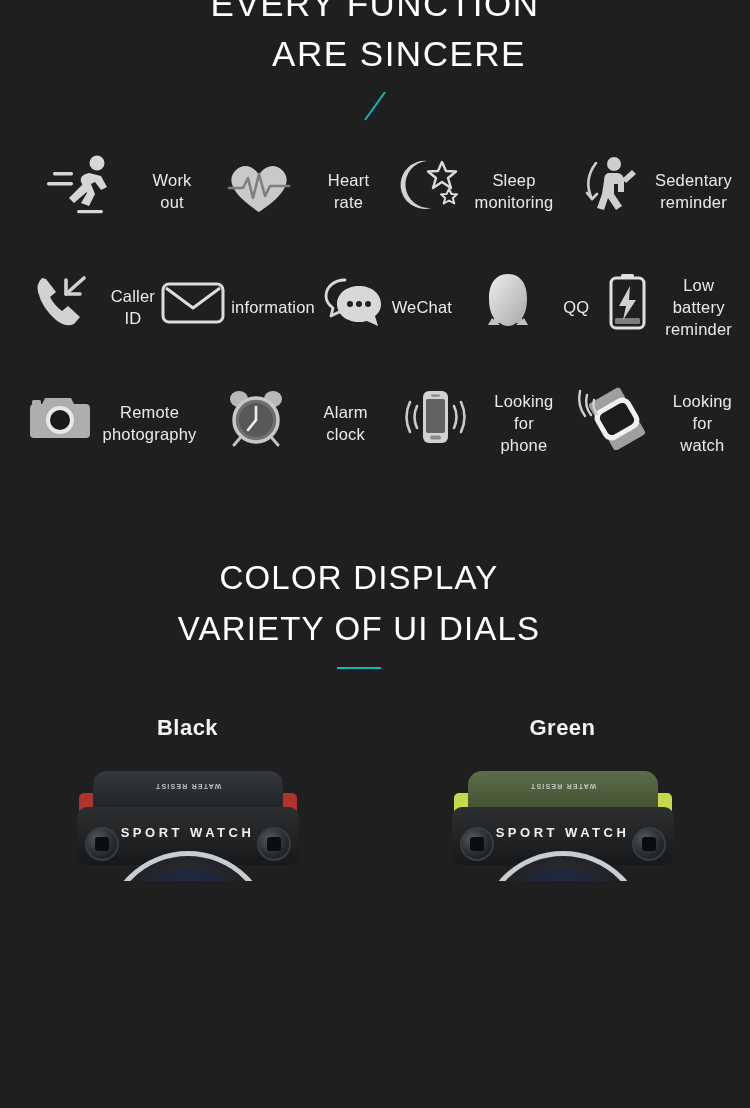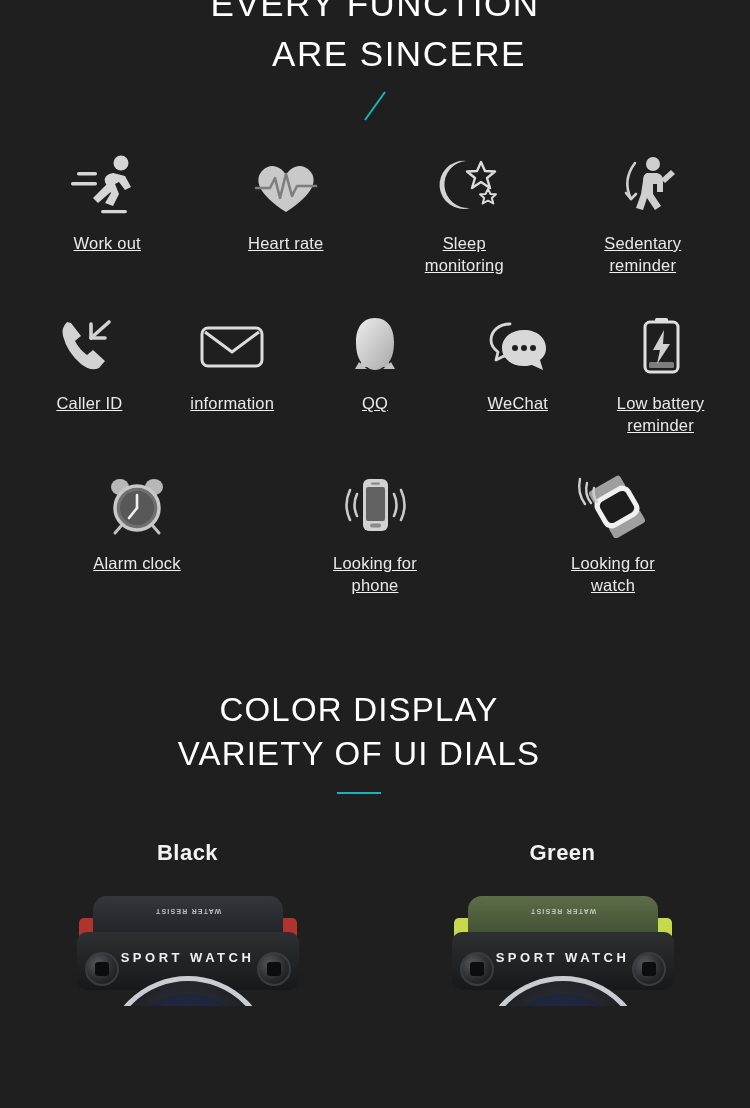--- a/index.html
+++ b/index.html
@@ -58,24 +58,23 @@
     margin-top: 14px;
   }
   .feature-row {
     display: flex;
     width: 100%;
     margin-bottom: 34px;
   }
   .feature-cell {
     flex: 1 1 20%;
     display: flex;
-    flex-direction: column;
+    flex-direction: row;
     align-items: center;
     justify-content: flex-start;
-    text-decoration: underline;
   }
   .feature-icon {
     height: 72px;
     width: 100%;
     display: flex;
     align-items: center;
     justify-content: center;
     margin-bottom: 10px;
   }
   .feature-label {
@@ -100,20 +99,21 @@
     color: #ffffff;
     line-height: 44px;
     font-weight: 400;
   }
   .sec-line2 {
     font-size: 33px;
     letter-spacing: 1.2px;
     color: #ffffff;
     line-height: 44px;
     font-weight: 400;
+    margin-top: 7px;
   }
   .sec-underline-wrap {
     display: flex;
     justify-content: center;
     margin-top: 16px;
   }
   .sec-underline {
     width: 44px;
     height: 2px;
     background: #17b3bf;
@@ -329,20 +329,34 @@
     </div>
 
     <div class="feature-cell">
       <div class="feature-icon">
         <svg width="76" height="64" viewBox="0 0 76 64">
           <rect x="8" y="14" width="60" height="38" rx="6" fill="none" stroke="#dcdcdc" stroke-width="3"></rect>
           <path d="M11 18 L38 38 L65 18" fill="none" stroke="#dcdcdc" stroke-width="3" stroke-linejoin="round"></path>
         </svg>
       </div>
       <div class="feature-label">information</div>
+    </div>
+
+    <div class="feature-cell">
+      <div class="feature-icon">
+        <svg width="76" height="64" viewBox="0 0 76 64">
+          <path d="M30 10 C19 10 11 17 11 26 C11 31 14 35 18 38 L16 46 L24 42 C26 43 28 43 30 43" fill="none" stroke="#d8d8d8" stroke-width="2.8" stroke-linejoin="round" stroke-linecap="round"></path>
+          <path d="M44 16 C31 16 22 24 22 34 C22 44 31 52 44 52 C47 52 50 51.5 52 51 L63 56 L60 46
+                   C65 42 66 38 66 34 C66 24 57 16 44 16 Z" fill="#d8d8d8"></path>
+          <circle cx="35" cy="34" r="3" fill="#1f1f1f"></circle>
+          <circle cx="44" cy="34" r="3" fill="#1f1f1f"></circle>
+          <circle cx="53" cy="34" r="3" fill="#1f1f1f"></circle>
+        </svg>
+      </div>
+      <div class="feature-label">WeChat</div>
     </div>
 
     <div class="feature-cell">
       <div class="feature-icon">
         <svg width="76" height="64" viewBox="0 0 76 64">
           <defs>
             <linearGradient id="qqg" x1="0" y1="0" x2="1" y2="1">
               <stop offset="0%" stop-color="#eeeeee"></stop>
               <stop offset="100%" stop-color="#a8a8a8"></stop>
             </linearGradient>
@@ -352,46 +366,43 @@
           <path d="M22 48 L18 55 L30 55 Z" fill="#c3c3c3"></path>
           <path d="M54 48 L58 55 L46 55 Z" fill="#c3c3c3"></path>
         </svg>
       </div>
       <div class="feature-label">QQ</div>
     </div>
 
     <div class="feature-cell">
       <div class="feature-icon">
         <svg width="76" height="64" viewBox="0 0 76 64">
-          <path d="M30 10 C19 10 11 17 11 26 C11 31 14 35 18 38 L16 46 L24 42 C26 43 28 43 30 43" fill="none" stroke="#d8d8d8" stroke-width="2.8" stroke-linejoin="round" stroke-linecap="round"></path>
-          <path d="M44 16 C31 16 22 24 22 34 C22 44 31 52 44 52 C47 52 50 51.5 52 51 L63 56 L60 46
-                   C65 42 66 38 66 34 C66 24 57 16 44 16 Z" fill="#d8d8d8"></path>
-          <circle cx="35" cy="34" r="3" fill="#1f1f1f"></circle>
-          <circle cx="44" cy="34" r="3" fill="#1f1f1f"></circle>
-          <circle cx="53" cy="34" r="3" fill="#1f1f1f"></circle>
-        </svg>
-      </div>
-      <div class="feature-label">WeChat</div>
-    </div>
-
-    <div class="feature-cell">
-      <div class="feature-icon">
-        <svg width="76" height="64" viewBox="0 0 76 64">
           <rect x="32" y="4" width="13" height="5" rx="1.5" fill="#e0e0e0"></rect>
           <rect x="22" y="8" width="33" height="50" rx="5" fill="none" stroke="#e0e0e0" stroke-width="3"></rect>
           <rect x="26" y="48" width="25" height="6" rx="1.5" fill="#7d7d7d"></rect>
           <path d="M41 16 L30 36 L37 36 L34 50 L47 30 L40 30 Z" fill="#d0d0d0"></path>
         </svg>
       </div>
       <div class="feature-label">Low battery<br>reminder</div>
     </div>
   </div>
 
   <div class="feature-row">
 
+    <div class="feature-cell">
+      <div class="feature-icon">
+        <svg width="76" height="64" viewBox="0 0 76 64">
+          <path d="M8 18 L20 18 L23 12 L49 12 L52 18 L64 18 Q68 18 68 23 L68 48 Q68 52 64 52 L12 52 Q8 52 8 48 L8 23 Q8 18 12 18 Z" fill="#aeaeae"></path>
+          <rect x="10" y="14" width="9" height="5" rx="1.5" fill="#aeaeae"></rect>
+          <circle cx="38" cy="34" r="14" fill="#e8e8e8"></circle>
+          <circle cx="38" cy="34" r="10" fill="#1a1a1a"></circle>
+        </svg>
+      </div>
+      <div class="feature-label">Remote<br>photography</div>
+    </div>
 
 
     <div class="feature-cell">
       <div class="feature-icon">
         <svg width="76" height="64" viewBox="0 0 76 64">
           <ellipse cx="21" cy="13" rx="9" ry="8" fill="#b8b8b8"></ellipse>
           <ellipse cx="55" cy="13" rx="9" ry="8" fill="#b8b8b8"></ellipse>
           <path d="M22 52 L16 59" stroke="#c2c2c2" stroke-width="3" stroke-linecap="round" fill="none"></path>
           <path d="M54 52 L60 59" stroke="#c2c2c2" stroke-width="3" stroke-linecap="round" fill="none"></path>
           <circle cx="38" cy="34" r="22" fill="#6f6f6f" stroke="#c8c8c8" stroke-width="3.5"></circle>

